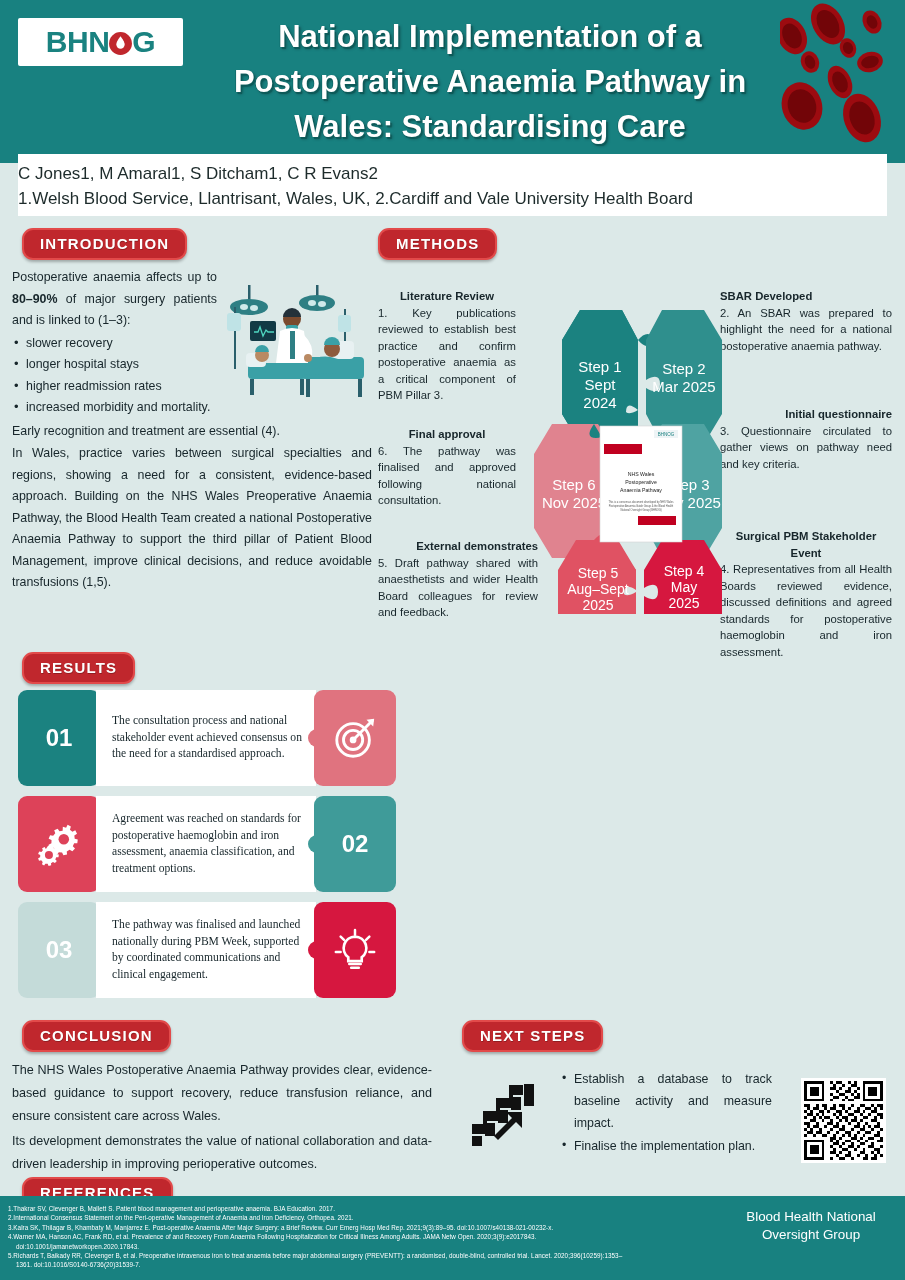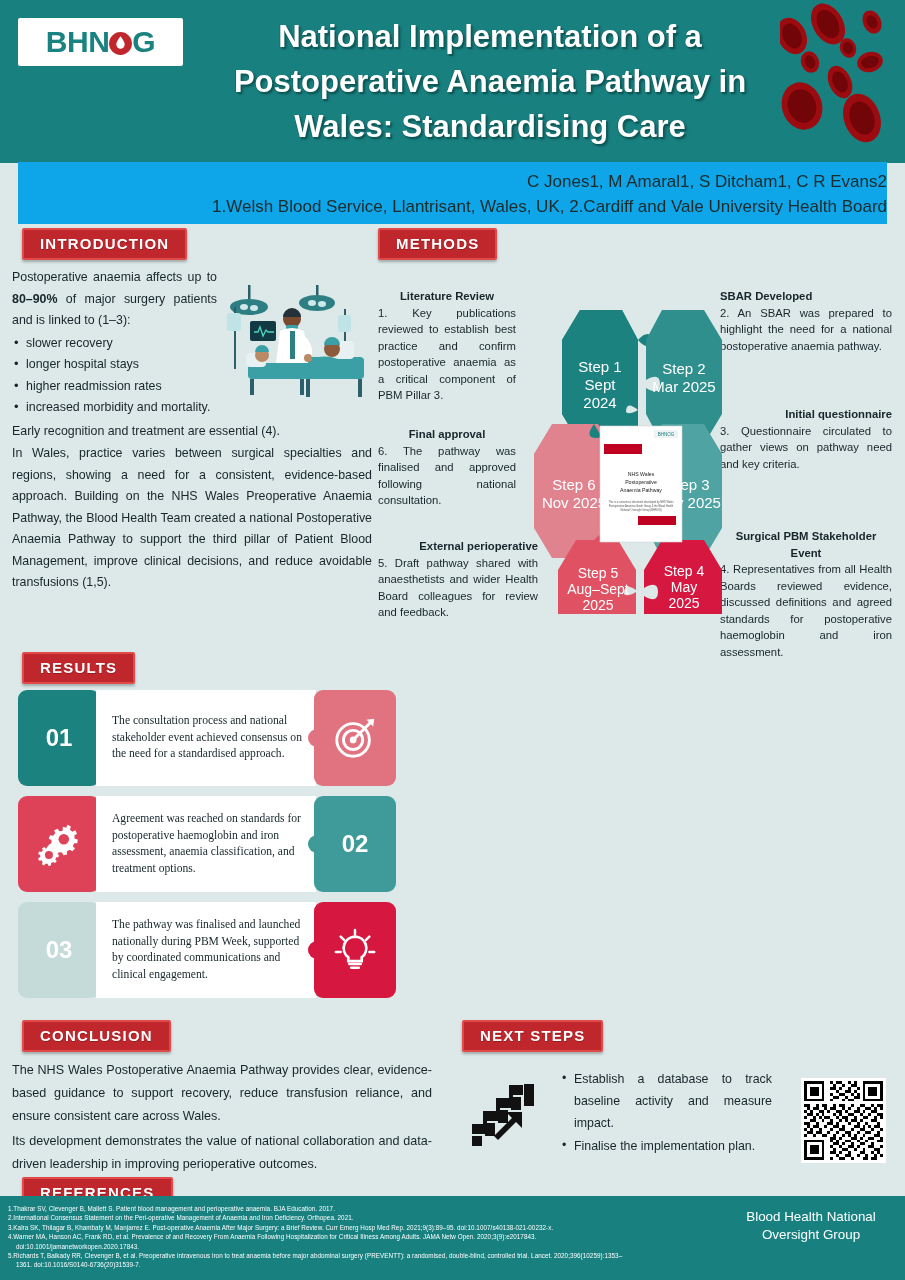--- a/index.html
+++ b/index.html
@@ -36,33 +36,33 @@
   .title-line {
     font-family: "Liberation Sans", sans-serif;
     font-weight: bold; font-size: 31px; line-height: 45px; color: #ffffff;
     text-shadow: 1.5px 1.5px 0 #0d5a59, -0.5px -0.5px 0 #0d5a59, 2px 2px 3px rgba(0,0,0,.35);
     letter-spacing: 0px;
   }
   .cells { position: absolute; right: 0; top: 0; width: 125px; height: 150px; }
 
   
   .authors {
-    position: absolute; left: 18px; top: 162px; width: 869px; height: 62px;
-    background: #0ea5e9; text-align: right; padding-top: 7px;
+    position: absolute; left: 18px; top: 154px; width: 869px; height: 62px;
+    background: #ffffff; text-align: left; padding-top: 7px;
   }
   .authors div {
     font-size: 17px; color: #1d2b2b; line-height: 25px;
     font-family: "Liberation Sans", sans-serif;
   }
 
   
   .tag {
     display: inline-block; background: #c0272d; color: #fff;
     font-weight: bold; font-size: 15px; letter-spacing: 1.2px;
-    padding: 5px 16px 6px 16px; border-radius: 2px;
+    padding: 5px 16px 6px 16px; border-radius: 11px;
     box-shadow: 0 2px 3px rgba(0,0,0,.28);
     text-shadow: 0.5px 0.5px 0 rgba(0,0,0,.25);
     border: 2px solid #e24a4a;
   }
 
   
   .body-text {
     font-size: 12.4px; line-height: 21.5px; color: #17262b; text-align: justify;
     font-family: "Liberation Sans", sans-serif;
   }
@@ -284,21 +284,21 @@
         <span class="h" style="text-align:right">Initial questionnaire</span>
         <span>3. Questionnaire circulated to gather views on pathway need and key criteria.</span>
       </div>
 
       <div class="m-note" style="left:342px; top:262px; width:172px;">
         <span class="h">Surgical PBM Stakeholder Event</span>
         <span>4. Representatives from all Health Boards reviewed evidence, discussed definitions and agreed standards for postoperative haemoglobin and iron assessment.</span>
       </div>
 
       <div class="m-note" style="left:0px; top:272px; width:160px;">
-        <span class="h" style="text-align:right">External perioperative</span>
+        <span class="h" style="text-align:right">External demonstrates</span>
         <span>5. Draft pathway shared with anaesthetists and wider Health Board colleagues for review and feedback.</span>
       </div>
 
       <div class="m-note" style="left:0px; top:160px; width:138px;">
         <span class="h">Final approval</span>
         <span>6. The pathway was finalised and approved following national consultation.</span>
       </div>
 
       <div class="puzzle">
         <svg width="240" height="320" viewBox="0 0 240 320">

